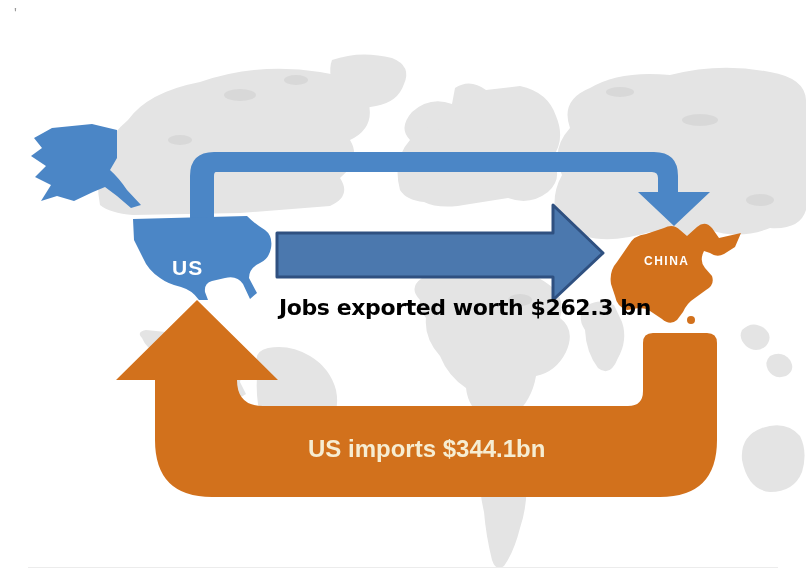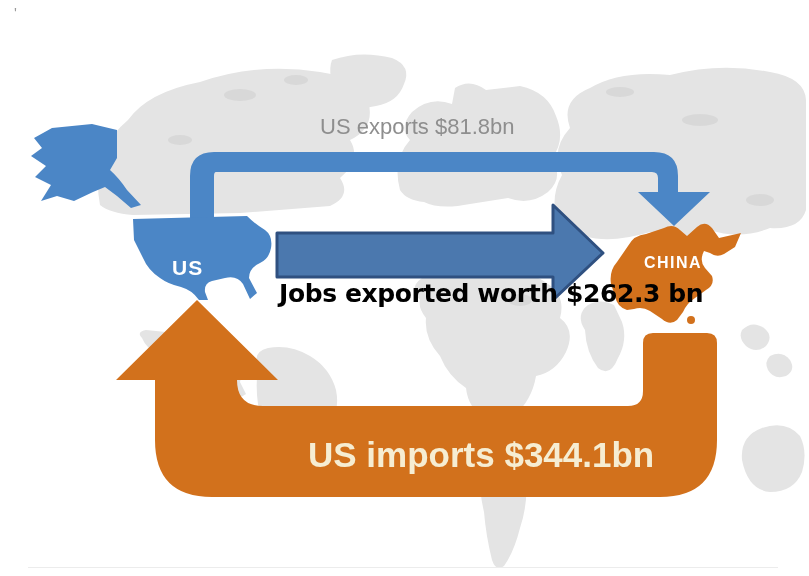--- a/index.html
+++ b/index.html
@@ -27,38 +27,38 @@
     left:38px;top:18px;
     font-size:27px;letter-spacing:0.2px;
     color:var(--title-black);
   }
   .stray{left:14px;top:4px;font-size:15px;color:#9a9a9a;}
   .exports-label{
     left:320px;top:114px;
     font-size:22px;color:var(--exports-text-gray);
   }
   .jobs-label{
-    left:279px;top:279px;
-    font-size:25px;font-weight:700;color:#000000;
+    left:279px;top:295px;
+    font-size:22px;font-weight:700;color:#000000;
     font-family:"DejaVu Sans","Liberation Sans",sans-serif;
     letter-spacing:-0.4px;
   }
   .imports-label{
     left:308px;top:435px;
-    font-size:35px;font-weight:700;
+    font-size:24px;font-weight:700;
     color:var(--imports-text-cream);
   }
   .us-label{
     left:172px;top:256px;
     font-size:21px;font-weight:700;color:#ffffff;
     letter-spacing:1px;
   }
   .china-label{
     left:644px;top:254px;
-    font-size:16px;font-weight:700;color:#ffffff;
+    font-size:12px;font-weight:700;color:#ffffff;
     letter-spacing:1.5px;
   }
   .bottom-divider{
     position:absolute;left:28px;top:567px;width:750px;height:1px;
     background:#ececec;
   }
 </style>
 </head>
 <body>
 
@@ -147,21 +147,20 @@
            Q 642,306 634,309 L 627,310 Q 617,307 615,296 L 611,284 Q 609,271 617,262 Z"></path>
       <circle cx="691" cy="320" r="4"></circle>
     </g>
 
     <polygon fill="var(--arrow-blue-fill)" stroke="var(--arrow-blue-border)" stroke-width="3" stroke-linejoin="round" points="277,233 553,233 553,205 603,253 553,300 553,277 277,277"></polygon>
   </svg>
 
   <div class="txt stray">'</div>
 
 
-  <div class="txt exports-label">US exports $81.8bn</div>
 
   <div class="txt jobs-label">Jobs exported worth $262.3 bn</div>
 
   <div class="txt imports-label">US imports $344.1bn</div>
 
   <div class="txt us-label">US</div>
 
   <div class="txt china-label">CHINA</div>
 
   <div class="bottom-divider"></div>

